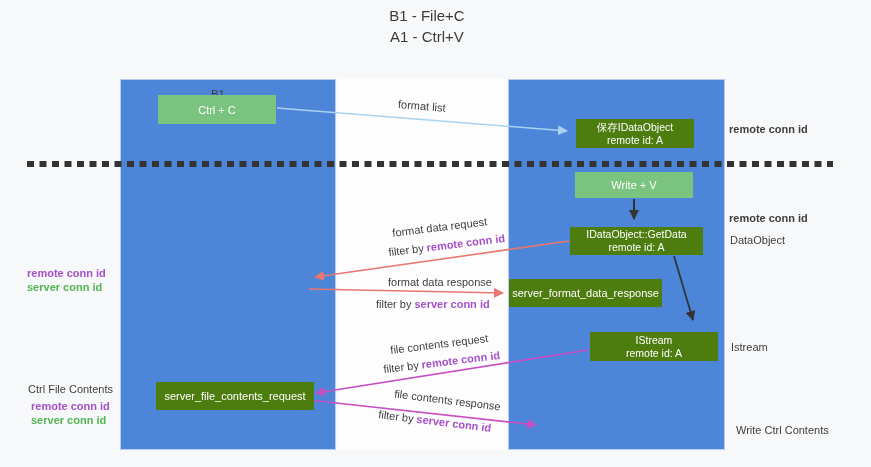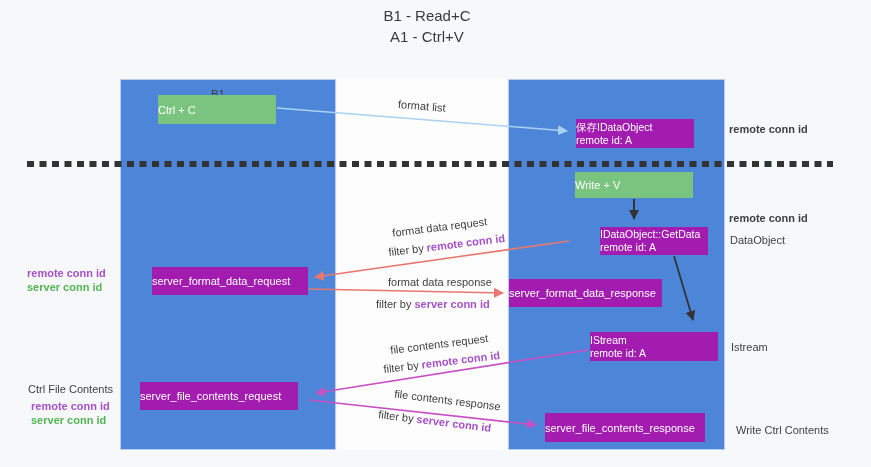--- a/index.html
+++ b/index.html
@@ -13,34 +13,34 @@
   .lane-right{left:508px;width:217px;}
 
   .title-block{position:absolute;left:327px;top:5px;width:200px;text-align:center;font-size:15px;color:#3a3a3a;line-height:21px;}
 
   .lane-header{position:absolute;width:216px;text-align:center;font-size:11.5px;color:#3d3d3d;line-height:14px;top:48px;margin-top:39px;}
   .lh-left{left:110px;}
   .lh-right{left:508px;width:217px;}
 
   .overlay{position:absolute;left:0;top:0;z-index:3;pointer-events:none;}
 
-  .node{position:absolute;z-index:4;display:flex;flex-direction:column;align-items:flex-start;justify-content:center;color:#ffffff;text-align:center;box-sizing:border-box;}
-  .orange{background:#a21caf;}
+  .node{position:absolute;z-index:4;display:flex;flex-direction:column;align-items:center;justify-content:center;color:#ffffff;text-align:center;box-sizing:border-box;}
+  .orange{background:#4d7c0f;}
   .green{background:#7bc47f;}
   .fs11{font-size:11px;}
   .fs10{font-size:10.5px;line-height:13px;}
 
   .n-ctrl-c{left:158px;top:95px;width:118px;height:29px;}
   .n-save{left:576px;top:119px;width:118px;height:29px;}
   .n-ctrl-v{left:575px;top:172px;width:118px;height:26px;}
-  .n-getdata{left:570px;top:227px;width:108px;height:28px;margin-left:30px;}
+  .n-getdata{left:570px;top:227px;width:133px;height:28px;}
   .n-fmt-req{left:152px;top:267px;width:156px;height:28px;}
   .n-fmt-resp{left:509px;top:279px;width:153px;height:28px;}
   .n-istream{left:590px;top:332px;width:128px;height:29px;}
-  .n-file-req{left:140px;top:382px;width:158px;height:28px;}
+  .n-file-req{left:156px;top:382px;width:158px;height:28px;}
   .n-file-resp{left:545px;top:413px;width:160px;height:29px;}
 
   .ann{position:absolute;z-index:5;font-size:11px;color:#3f3f3f;white-space:nowrap;}
   .rot-n7{transform:rotate(-7deg);}
   .rot-p7{transform:rotate(7deg);}
   .rot-p4{transform:rotate(4.5deg);}
   .purple{color:#a551c9;font-weight:bold;}
   .grn{color:#53b553;font-weight:bold;}
   .fb{margin-right:3px;}
 
@@ -70,21 +70,21 @@
 <body>
 
 <div class="canvas">
 
   <div class="mid-strip"></div>
 
   <div class="lane lane-left"></div>
   <div class="lane lane-right"></div>
 
   <div class="title-block">
-    <div>B1 - Read+C</div>
+    <div>B1 - File+C</div>
     <div>A1 - Ctrl+V</div>
   </div>
 
   <div class="lane-header lh-left">
     <div>B1</div>
     <div>connection</div>
   </div>
 
   <svg class="overlay" width="871" height="467" viewBox="0 0 871 467">
     <defs>
@@ -130,40 +130,34 @@
 
   <div class="node green fs11 n-ctrl-v">
     <div>Write + V</div>
   </div>
 
   <div class="node orange fs10 n-getdata">
     <div>IDataObject::GetData</div>
     <div>remote id: A</div>
   </div>
 
-  <div class="node orange fs11 n-fmt-req">
-    <div>server_format_data_request</div>
-  </div>
 
   <div class="node orange fs11 n-fmt-resp">
     <div>server_format_data_response</div>
   </div>
 
   <div class="node orange fs10 n-istream">
     <div>IStream</div>
     <div>remote id: A</div>
   </div>
 
   <div class="node orange fs11 n-file-req">
     <div>server_file_contents_request</div>
   </div>
 
-  <div class="node orange fs11 n-file-resp">
-    <div>server_file_contents_response</div>
-  </div>
 
   <div class="ann a-format-list rot-p4">format list</div>
 
   <div class="ann a-fmt-req rot-n7">format data request</div>
   <div class="ann a-fmt-req-f rot-n7">
     <span class="fb">filter by</span><span class="purple">remote conn id</span>
   </div>
 
   <div class="ann a-fmt-resp">format data response</div>
   <div class="ann a-fmt-resp-f">

